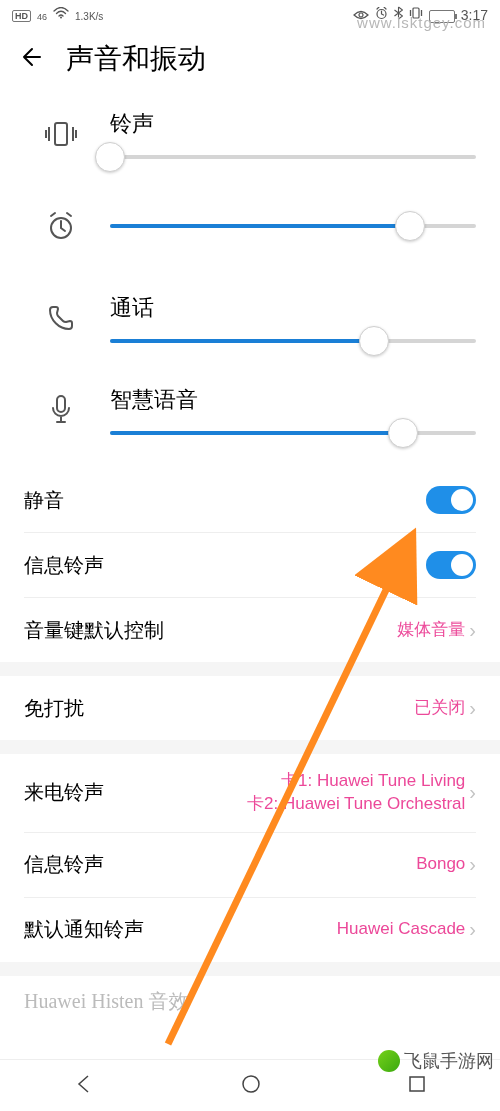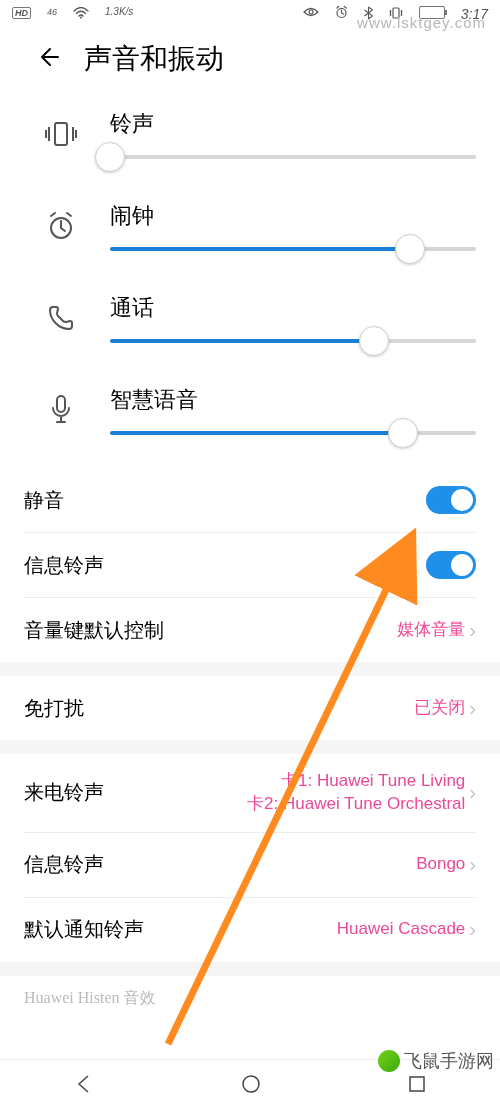--- a/index.html
+++ b/index.html
@@ -18,23 +18,22 @@
     height: 28px;
     display: flex;
     justify-content: space-between;
     align-items: center;
     padding: 0 12px;
     font-size: 12px;
     color: #555;
   }
   .status-left, .status-right {
     display: flex;
-    align-items: flex-start;
-    gap: 16px;
-    font-style: italic;
+    align-items: flex-end;
+    gap: 6px;
   }
   .hd-badge {
     border: 1px solid #777;
     border-radius: 2px;
     padding: 0 2px;
     font-size: 9px;
     font-weight: bold;
   }
   .net-speed { font-size: 10px; display:flex; line-height:1; }
   .battery {
@@ -46,21 +45,21 @@
     content:""; position:absolute; right:-3px; top:3px;
     width:2px; height:5px; background:#777;
   }
   .battery .fill { width:62%; height:100%; background:#888; }
 
   
   .header {
     display:flex;
     align-items:center;
     gap:22px;
-    padding: 12px 38px 10px;
+    padding: 12px 20px 10px;
   }
   .header h1 {
     font-size: 28px;
     font-weight: 500;
     font-family: "KaiTi", "STKaiti", serif;
   }
 
   
   .sliders { padding: 0 0 12px 0; }
   .slider-row {
@@ -190,21 +189,21 @@
     display:flex;
     align-items:center;
     gap:4px;
     margin-left:38px;
   }
   .wm2 .circ {
     width:22px; height:22px; border-radius:50%;
     background:linear-gradient(135deg,#75d11a,#3aa90e);
   }
 
-  .cut { color:#bbb; font-size:16px; font-family:"KaiTi","STKaiti",serif;
+  .cut { color:#bbb; font-size:20px; font-family:"KaiTi","STKaiti",serif;
          padding:12px 24px 0; }
 </style>
 </head>
 <body>
 
 <div class="status-bar">
   <div class="status-left">
     <span class="hd-badge">HD</span>
     <span style="font-size:9px;">46</span>
     <span>
@@ -275,21 +274,20 @@
   </div>
 
   <div class="slider-row">
     <span class="slider-icon">
       <svg width="30" height="30" viewBox="0 0 30 30">
           <circle cx="15" cy="17" r="10" fill="none" stroke="#555" stroke-width="2"></circle>
           <path d="M5 5l4-3M25 5l-4-3M15 10v7l4 3" stroke="#555" stroke-width="2" fill="none" stroke-linecap="round"></path>
         </svg>
     </span>
     <div class="slider-body">
-      <div class="slider-label">闹钟</div>
       <div class="slider-track">
         <div class="slider-fill" style="width:82%"></div>
         <div class="slider-thumb" style="left:82%"></div>
       </div>
     </div>
   </div>
 
   <div class="slider-row">
     <span class="slider-icon">
       <svg width="28" height="28" viewBox="0 0 28 28">

